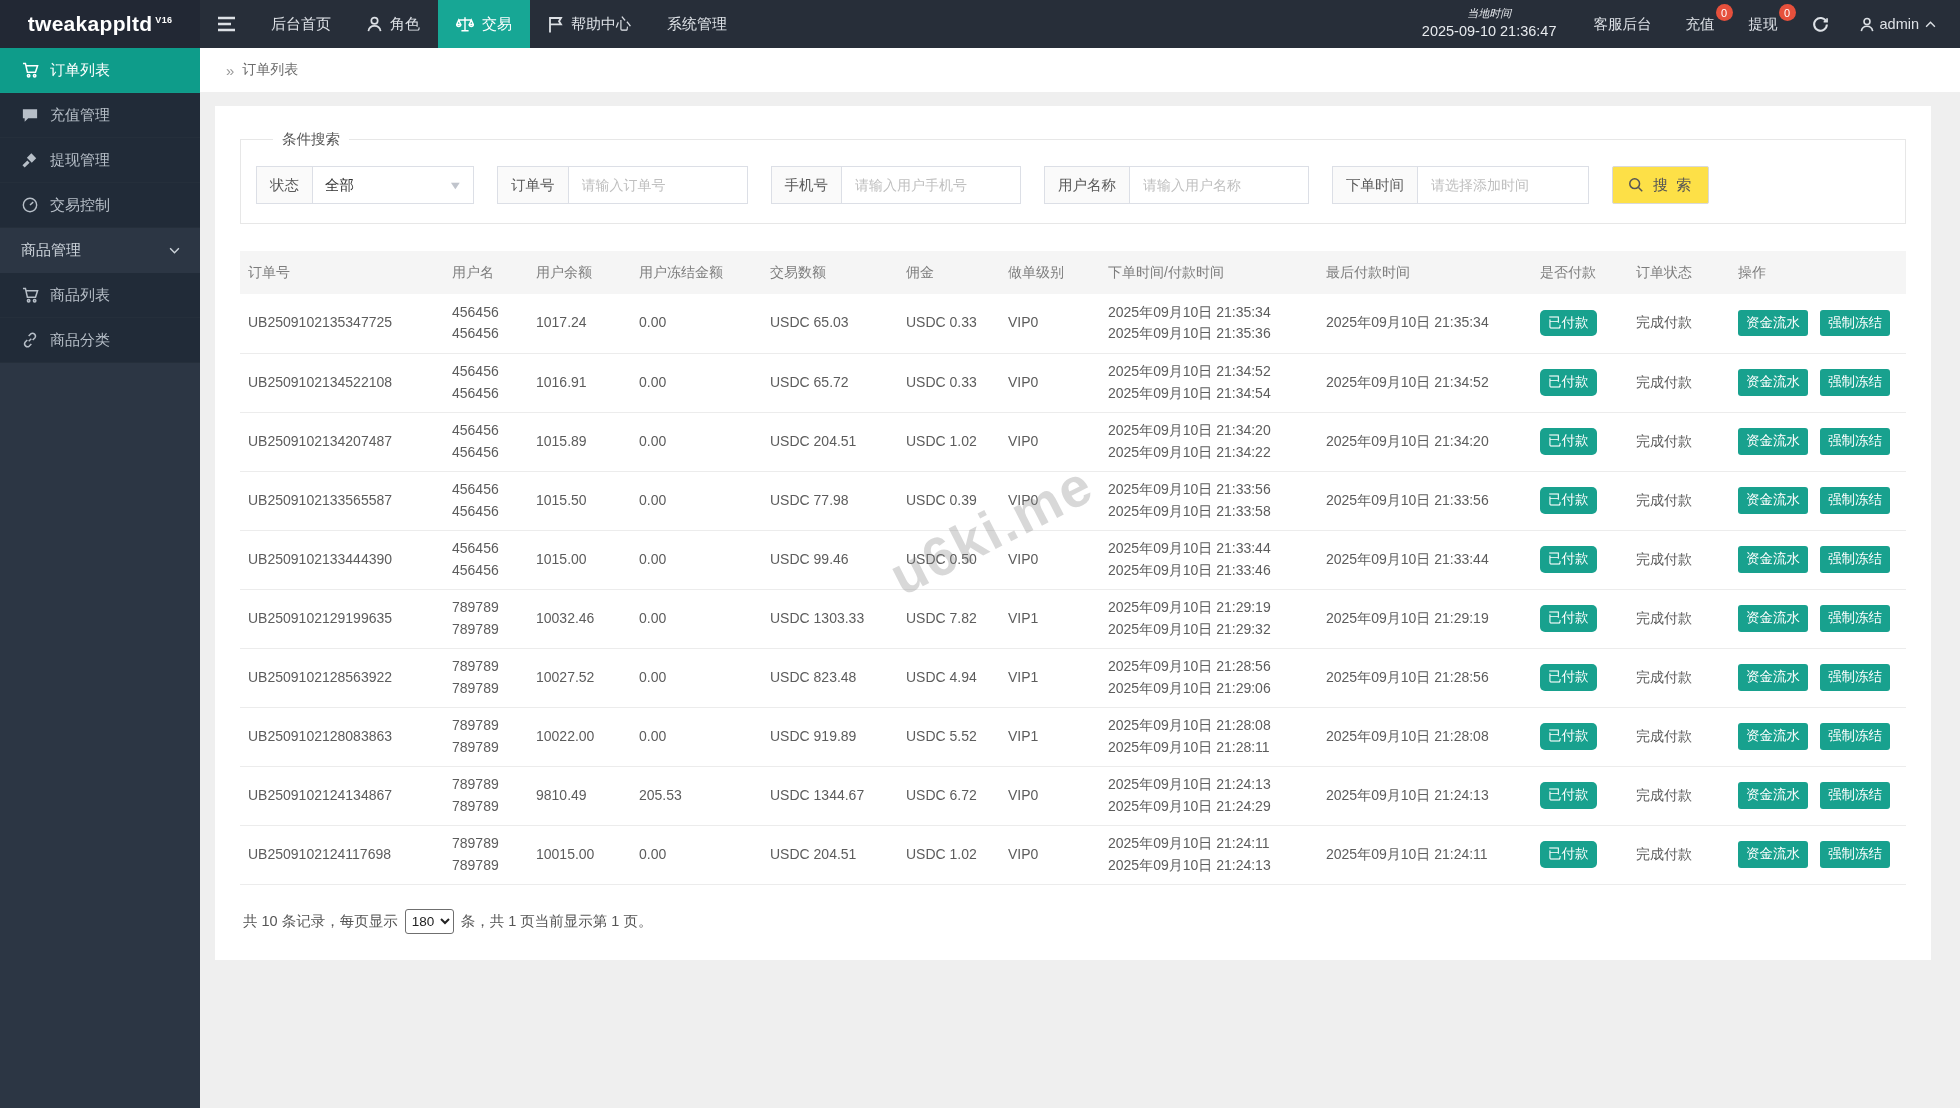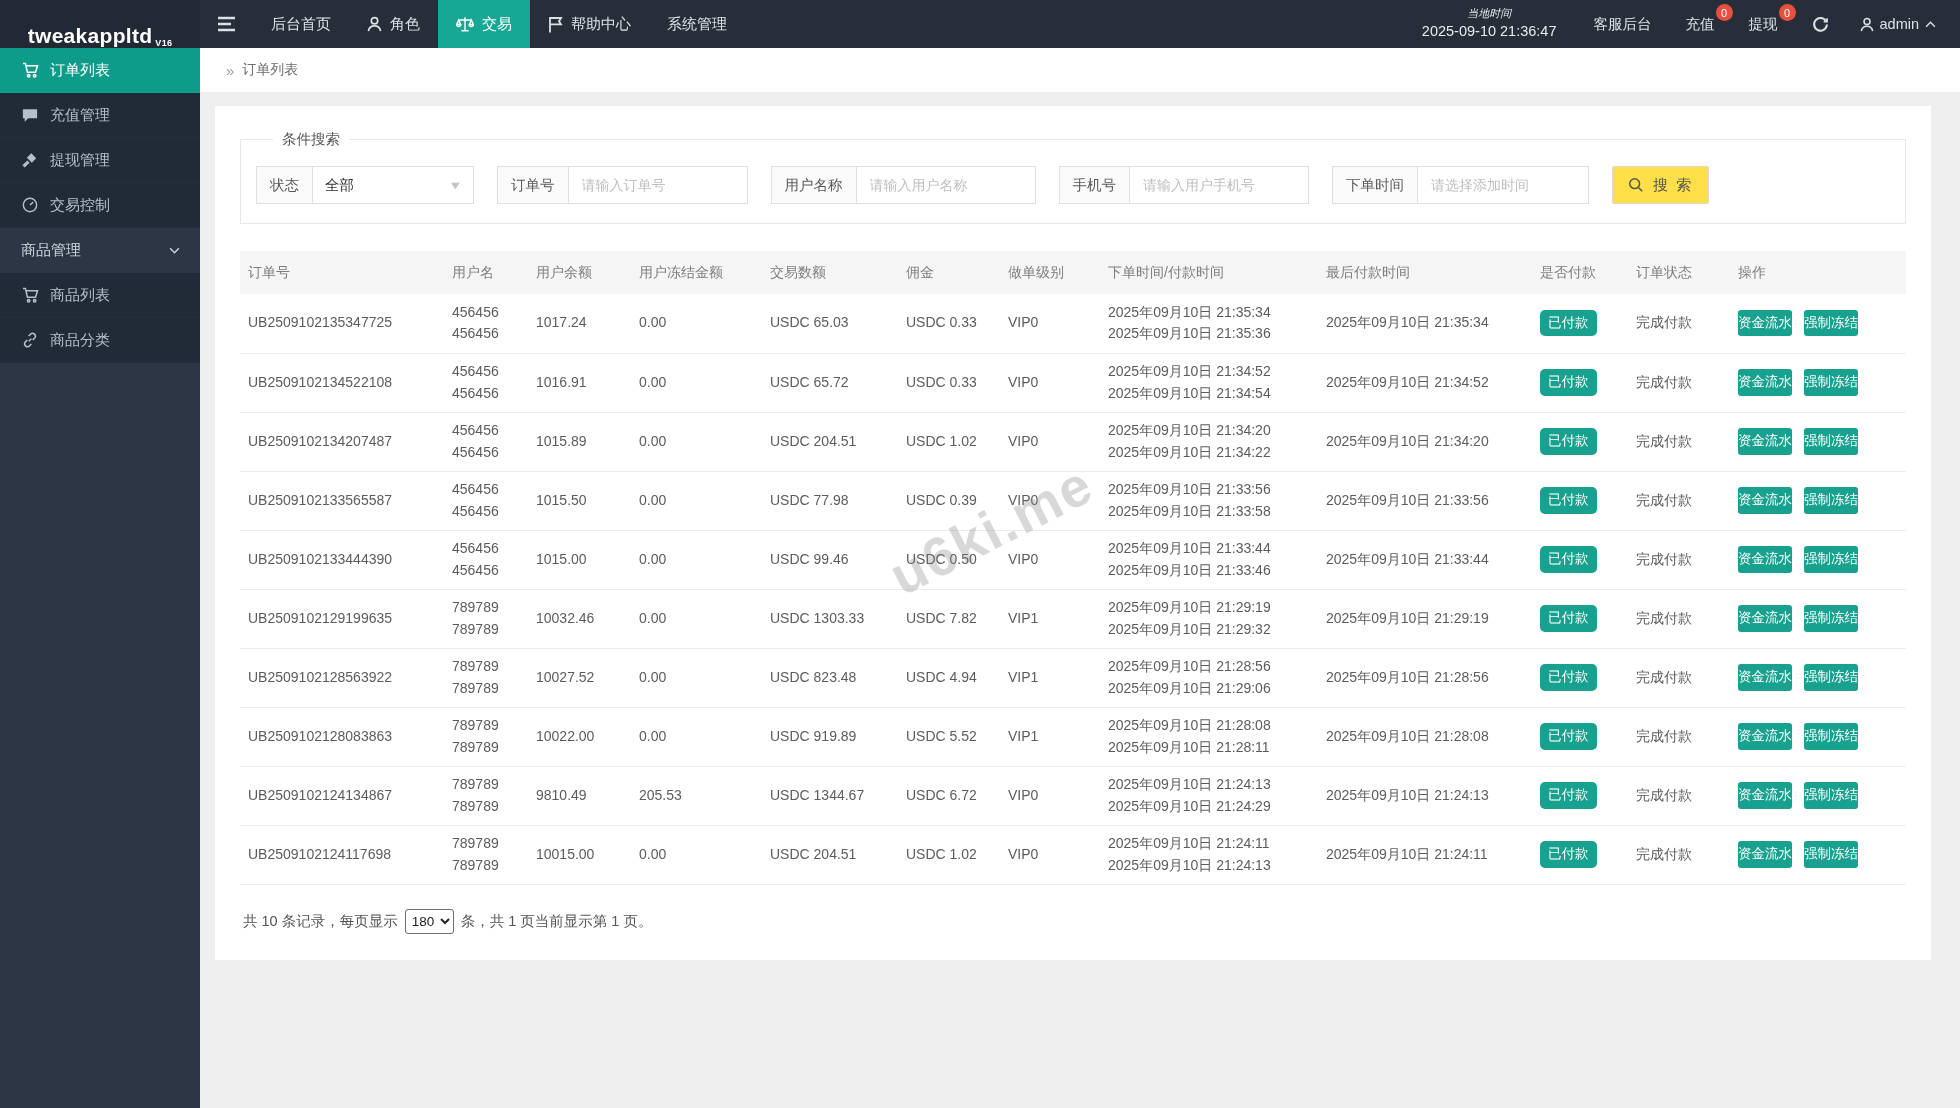--- a/index.html
+++ b/index.html
@@ -7,21 +7,21 @@
   body {
     font-family:"Liberation Sans","DejaVu Sans",sans-serif;
     background:#efefef; overflow:hidden; position:relative; color:#555;
   }
   svg { display:block; }
 
   
   .topbar { position:absolute; top:0; left:0; width:1960px; height:48px;
     background:#272e39; display:flex; align-items:stretch; z-index:20; }
   .logo { width:200px; background:#222834; color:#fff; display:flex;
-    align-items:flex-end; justify-content:center; font-size:21px; font-weight:bold; letter-spacing:.3px; }
+    align-items:center; justify-content:center; font-size:21px; font-weight:bold; letter-spacing:.3px; }
   .logo sup { font-size:9px; font-weight:bold; margin:-9px 0 0 3px; }
   .tb-btn { display:flex; align-items:center; justify-content:center; padding:0 18px;
     color:#dde1e6; font-size:15px; gap:8px; cursor:pointer; }
   .tb-btn.burger { padding:0 17px; }
   .tb-btn.active { background:#17a795; color:#fff; }
   .tb-spacer { flex:1; }
   .clock { display:flex; flex-direction:column; justify-content:center; align-items:center;
     color:#e7eaee; padding:0 20px; line-height:1.45; }
   .clock-label { font-size:11px;font-style:italic; }
   .clock-time { font-size:14.5px; }
@@ -71,21 +71,21 @@
 
   
   table.orders { width:100%; border-collapse:collapse; table-layout:fixed; margin-top:27px; }
   table.orders th { background:#f5f5f5; height:43px; font-weight:normal; text-align:left;
     font-size:14px; color:#7d7d7d; padding:0 8px; white-space:nowrap; overflow:hidden; }
   table.orders td { height:59px; border-bottom:1px solid #ececec; font-size:14px;
     color:#5c5c5c; padding:5px 8px; line-height:1.55; white-space:nowrap; overflow:hidden; }
   .tag { display:inline-block; background:#18a18e; color:#fff; font-size:13.5px;
     padding:5px 8px; border-radius:5px; line-height:1.2; }
   .btn-action { display:inline-block; background:#18a18e; color:#fff; font-size:13.5px;
-    padding:5px 0; border-radius:3px; line-height:1.2; margin-right:8px; cursor:pointer; }
+    padding:5px 8px; border-radius:3px; line-height:1.2; margin-right:8px; cursor:pointer; }
 
   
   .pagination { margin-top:24px; display:flex; align-items:center; gap:7px;
     font-size:14.5px; color:#555; padding-left:3px; }
   .pagination select { height:25px; border:1px solid #6f6f6f; border-radius:3px;
     font-size:13.5px; color:#222; padding:0 2px; font-family:inherit; background:#fff; }
 
   
   .watermark { position:absolute; left:882px; top:498px; font-size:55px; font-weight:bold;
     color:rgba(125,125,125,0.30); transform:rotate(-27deg); z-index:6;
@@ -259,26 +259,26 @@
             <div class="fake-select">
               <span>全部</span>
               <span class="caret">▼</span>
             </div>
           </div>
           <div class="igroup">
             <span class="ilabel">订单号</span>
             <input type="text" placeholder="请输入订单号" style="">
           </div>
           <div class="igroup">
+            <span class="ilabel">手机号</span>
+            <input type="text" placeholder="请输入用户手机号" style="">
+          </div>
+          <div class="igroup">
             <span class="ilabel">用户名称</span>
             <input type="text" placeholder="请输入用户名称" style="">
-          </div>
-          <div class="igroup">
-            <span class="ilabel">手机号</span>
-            <input type="text" placeholder="请输入用户手机号" style="">
           </div>
           <div class="igroup">
             <span class="ilabel">下单时间</span>
             <input type="text" style="width: 172px;" placeholder="请选择添加时间">
           </div>
           <button class="search-btn">
             <span>
               <svg width="16" height="16" viewBox="0 0 18 18" stroke="currentColor" stroke-width="1.7" fill="none">
                   <circle cx="7.5" cy="7.5" r="5.5"></circle>
                   <path d="M11.8 11.8 16 16"></path>

